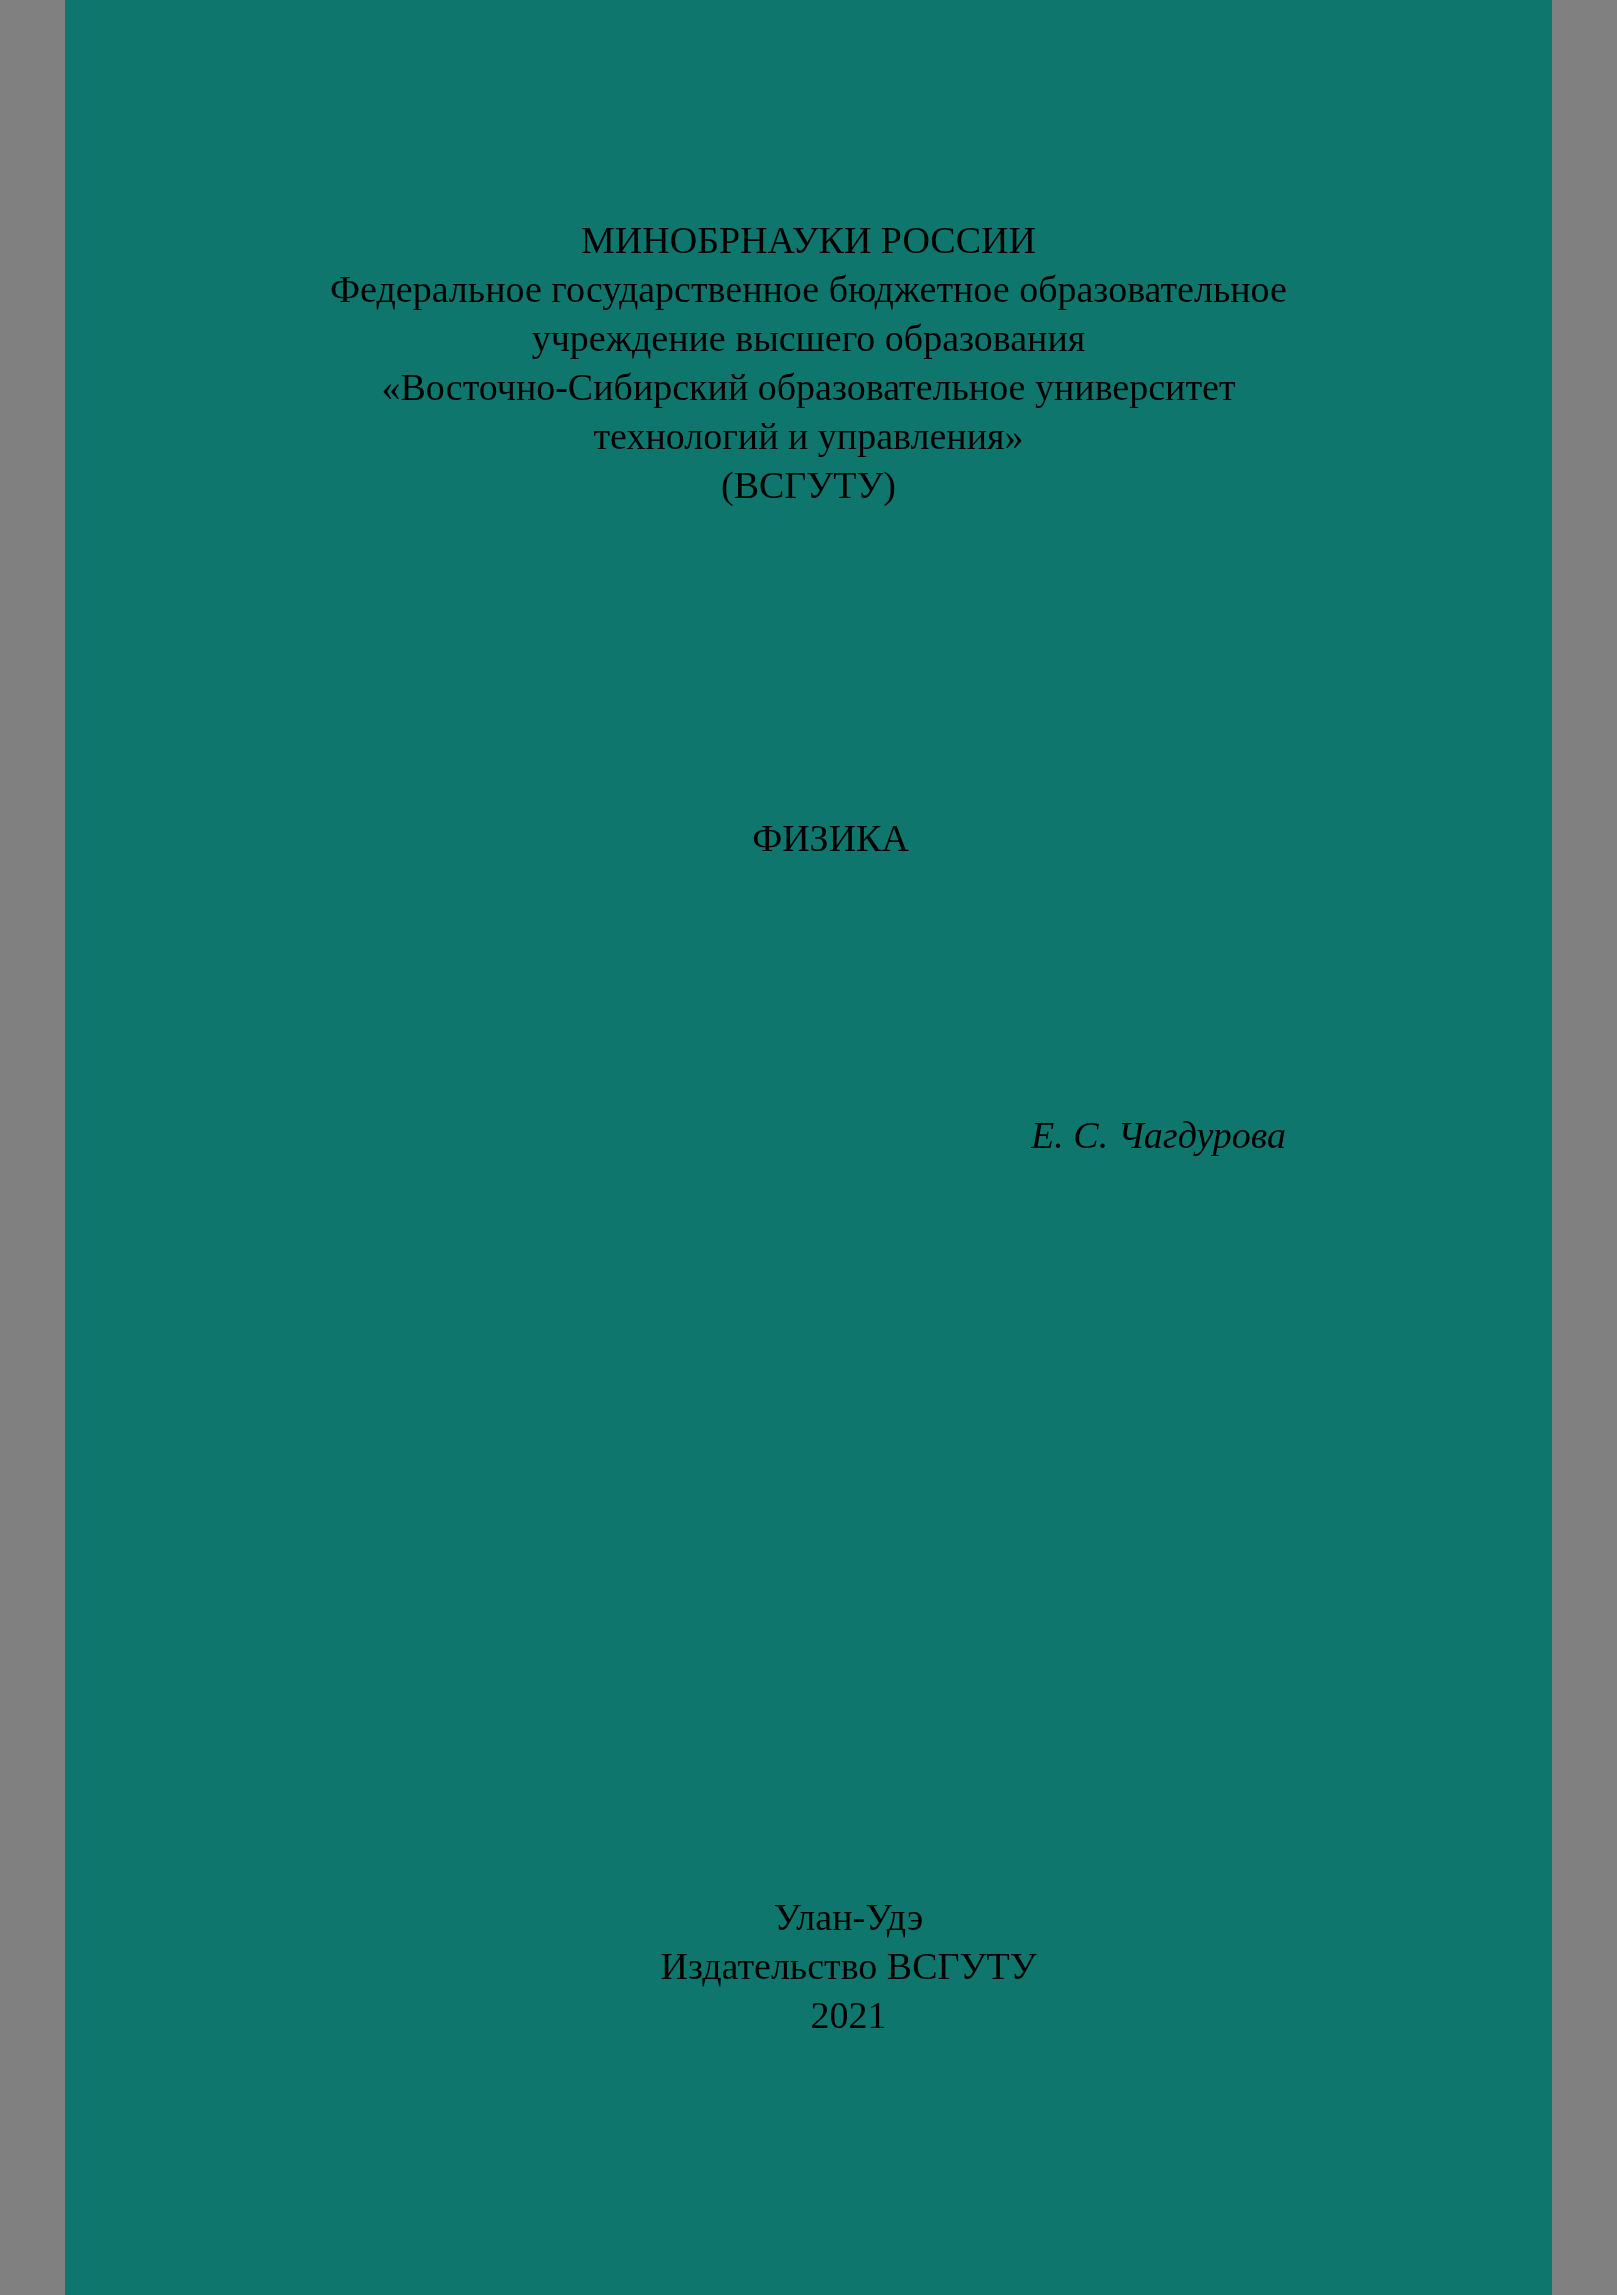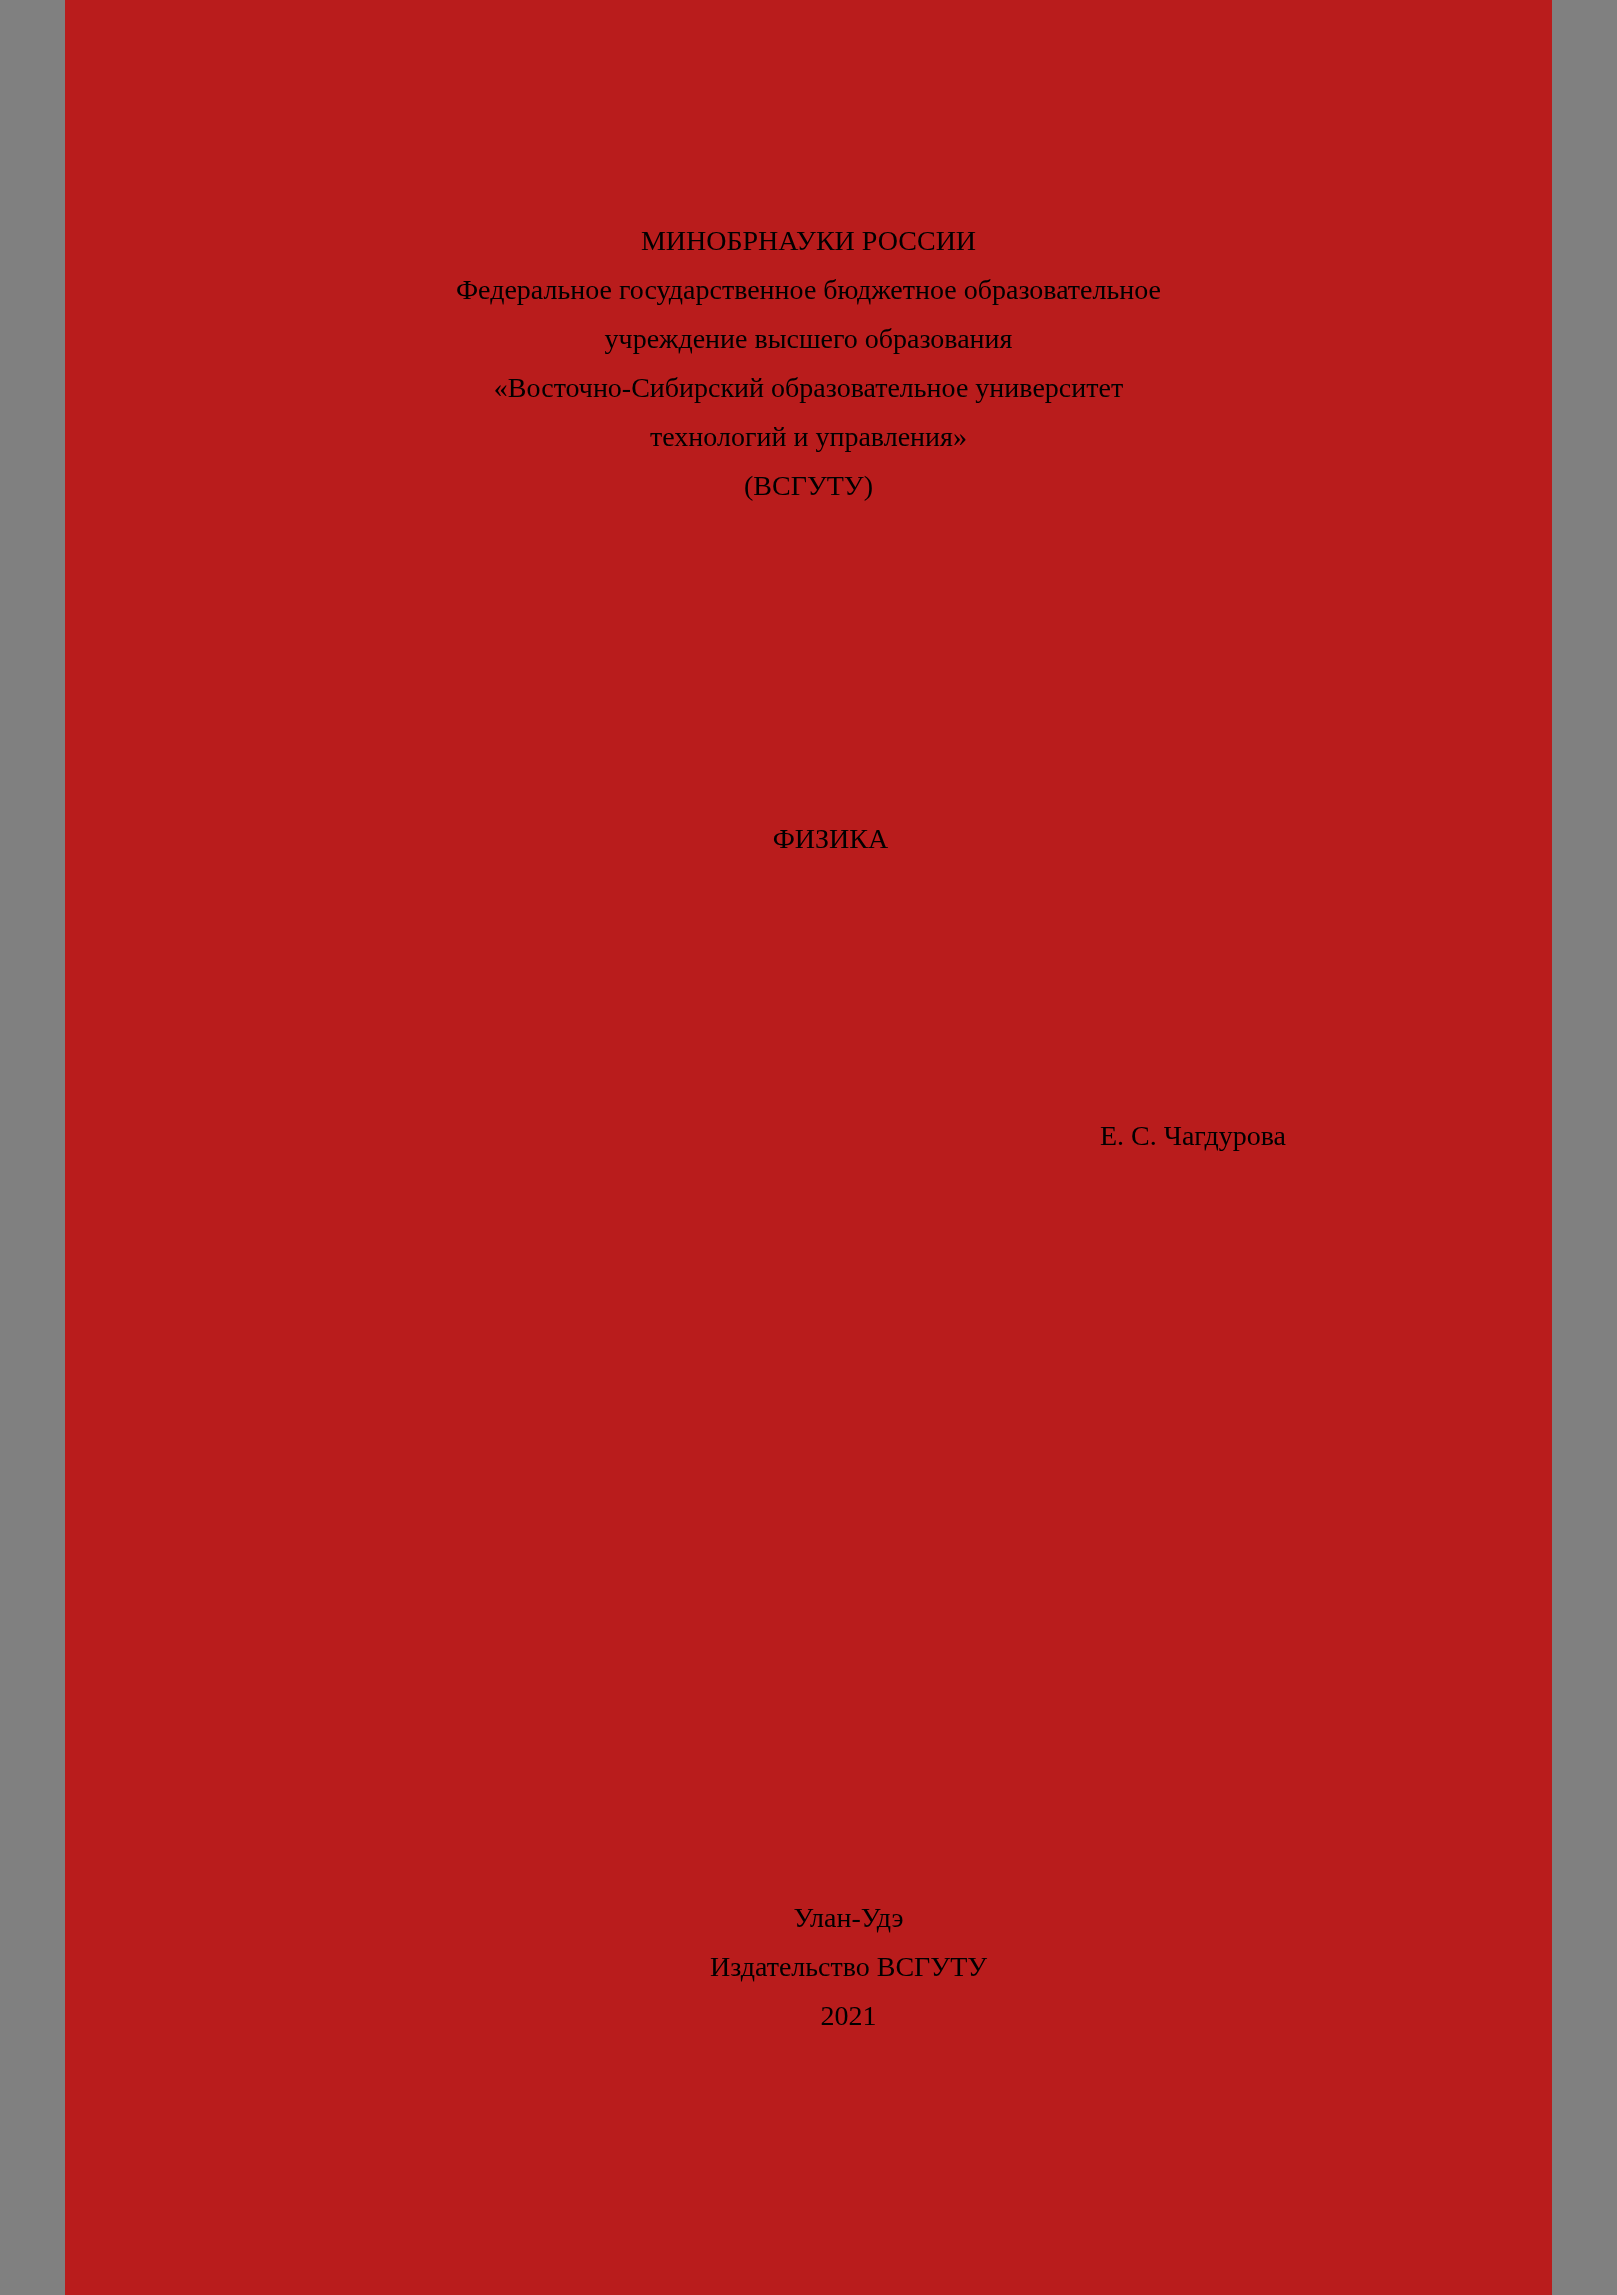--- a/index.html
+++ b/index.html
@@ -6,24 +6,24 @@
   html, body {
     margin: 0;
     padding: 0;
     background: #808080;
   }
   .page {
     position: relative;
     width: 1487px;
     height: 2295px;
     margin: 0 auto;
-    background: #b91c1c;
+    background: #0f766e;
     color: #000000;
     font-family: "Liberation Serif", "DejaVu Serif", serif;
-    font-size: 28px;
+    font-size: 38px;
     line-height: 49px;
     overflow: hidden;
   }
   .block {
     position: absolute;
     left: 0;
     width: 100%;
     text-align: center;
     white-space: nowrap;
   }
@@ -35,21 +35,21 @@
 
   .composers-block {
     position: absolute;
     top: 1111px;
     left: 0;
     right: 218px;
     width: auto;
     text-align: right;
     white-space: nowrap;
   }
-  .composers-line2 { padding-right: 48px; }
+  .composers-line2 { padding-right: 48px; font-style: italic; }
 
   .imprint-block { top: 1893px; margin-left: 40px; }
 </style>
 </head>
 <body>
 
 <div class="page">
 
   <div class="block ministry-header">
     <div>МИНОБРНАУКИ РОССИИ</div>

